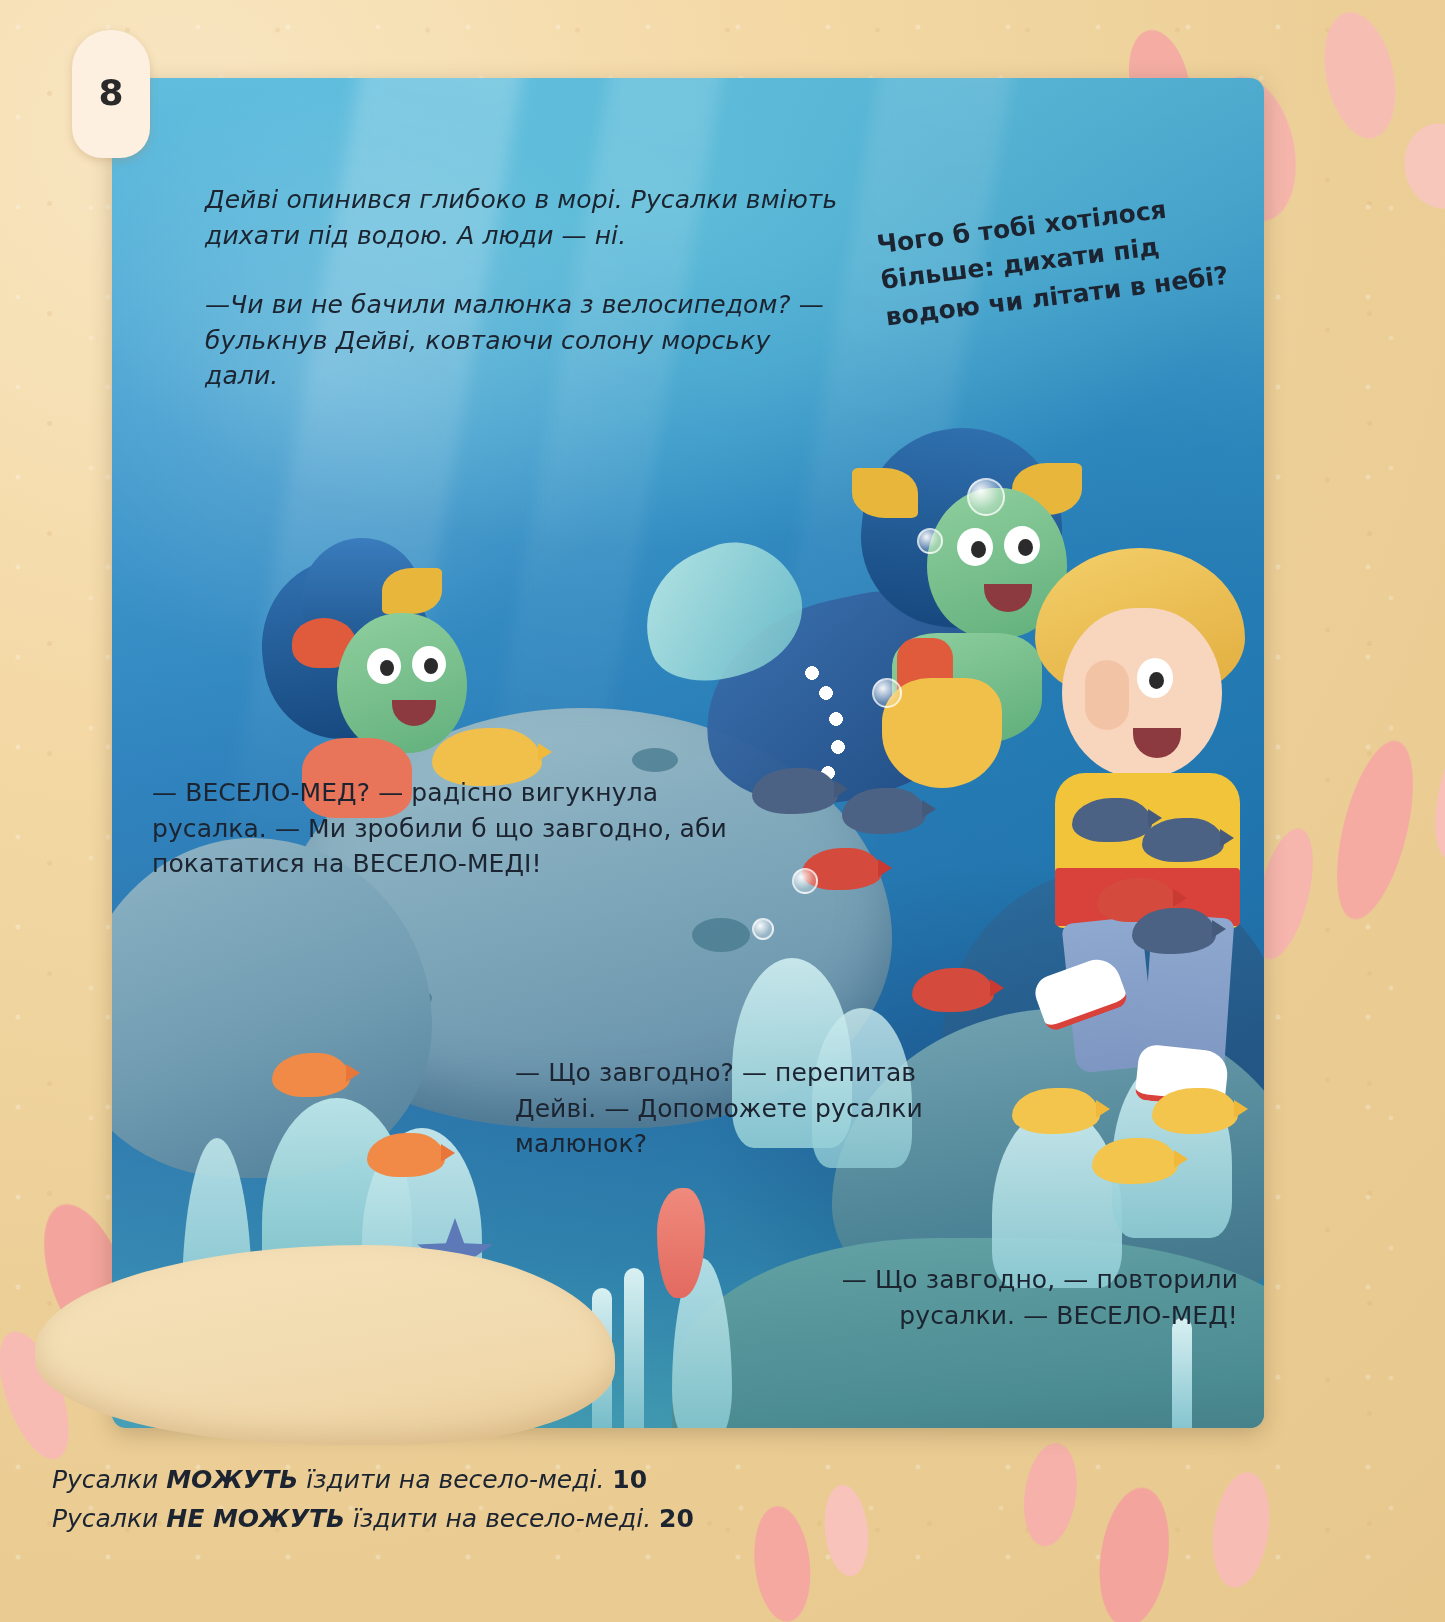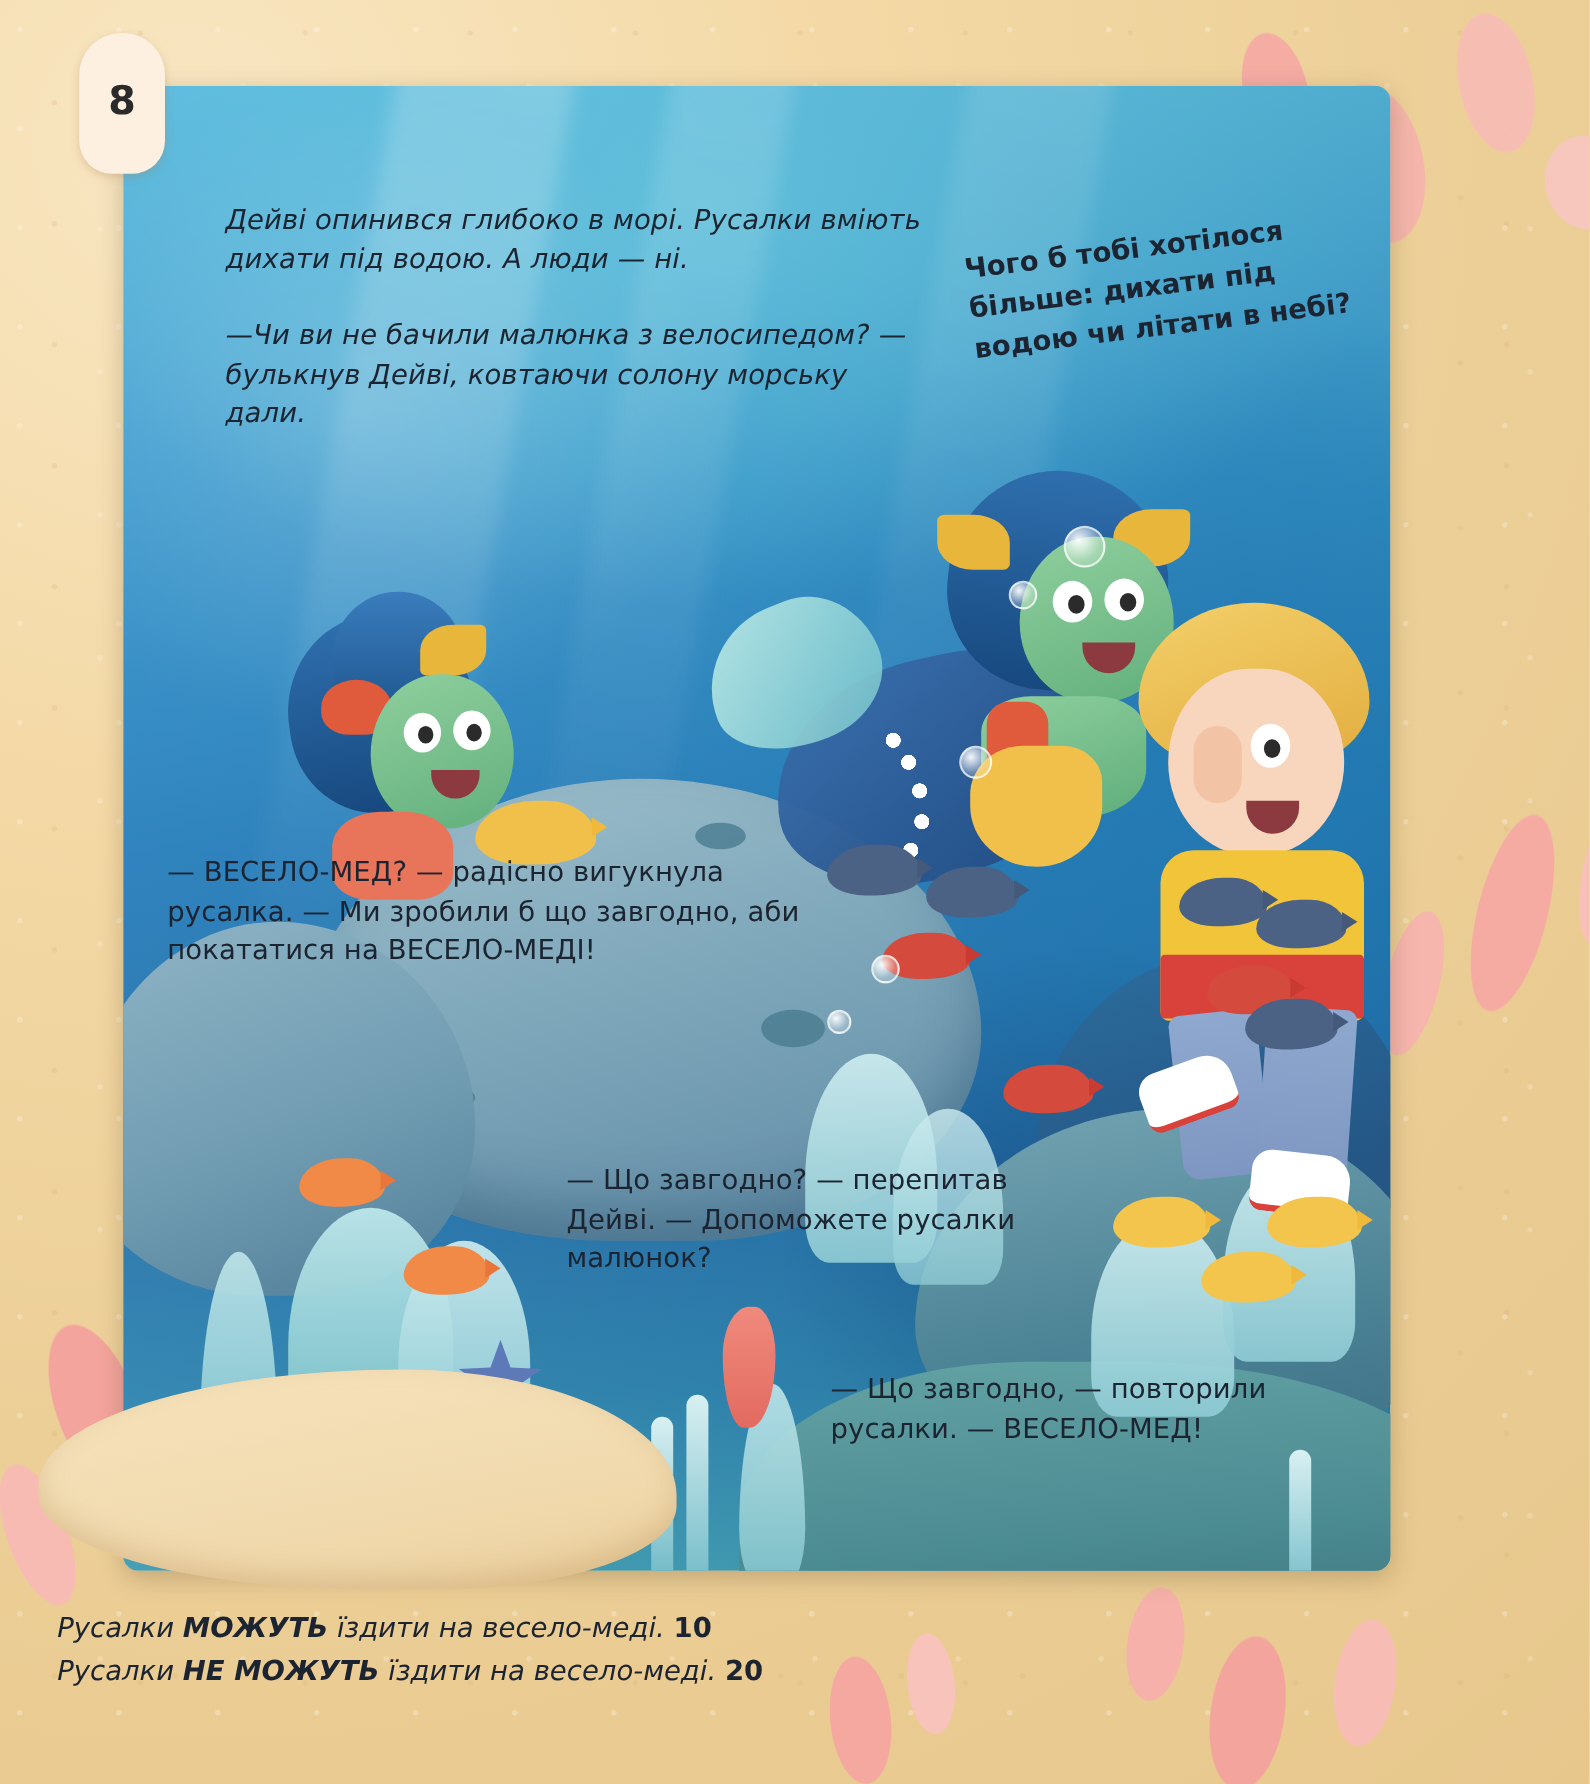--- a/index.html
+++ b/index.html
@@ -351,21 +351,21 @@
   }
 
   .t-mermaid-say { left: 152px; top: 775px; width: 580px; }
   .t-mermaid-say p { margin: 0; }
   .t-mermaid-say .gap { margin-top: 8px; }
 
   .t-anything { left: 515px; top: 1055px; width: 420px; }
   .t-anything p { margin: 0; }
 
   .t-repeat { left: 755px; top: 1245px; width: 500px; }
-  .t-repeat p { margin: 0; }
+  .t-repeat p { margin: 17px; text-align: right; }
 
   
   .note {
     position: absolute;
     left: 35px;
     top: 1245px;
     width: 580px;
     height: 200px;
     background: linear-gradient(170deg, #f6e3bd 0%, #f0d8ab 70%, #e9cc98 100%);
     border-radius: 60% 45% 40% 55% / 55% 60% 40% 45%;

